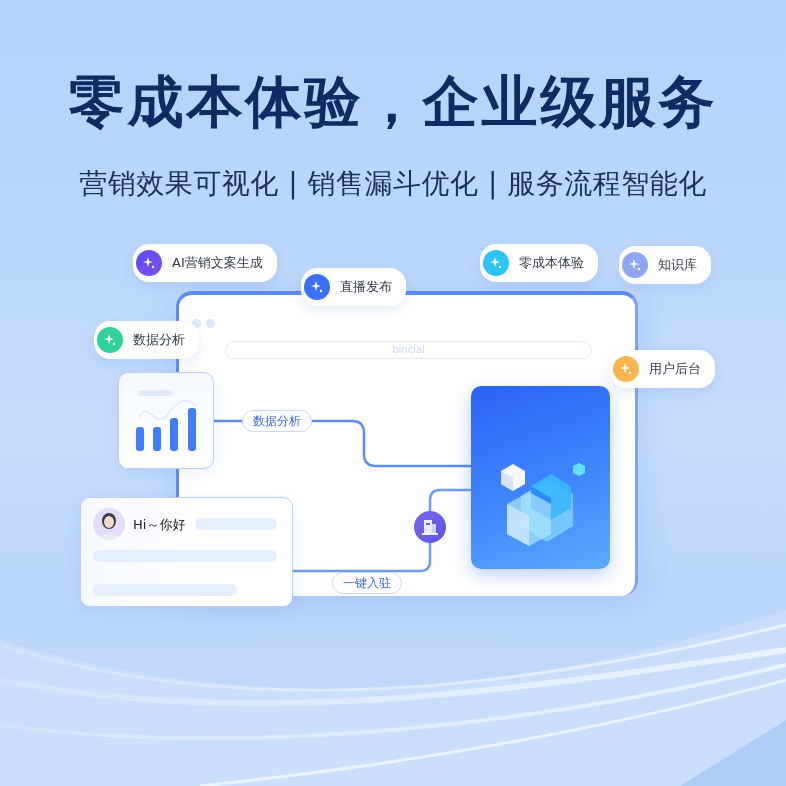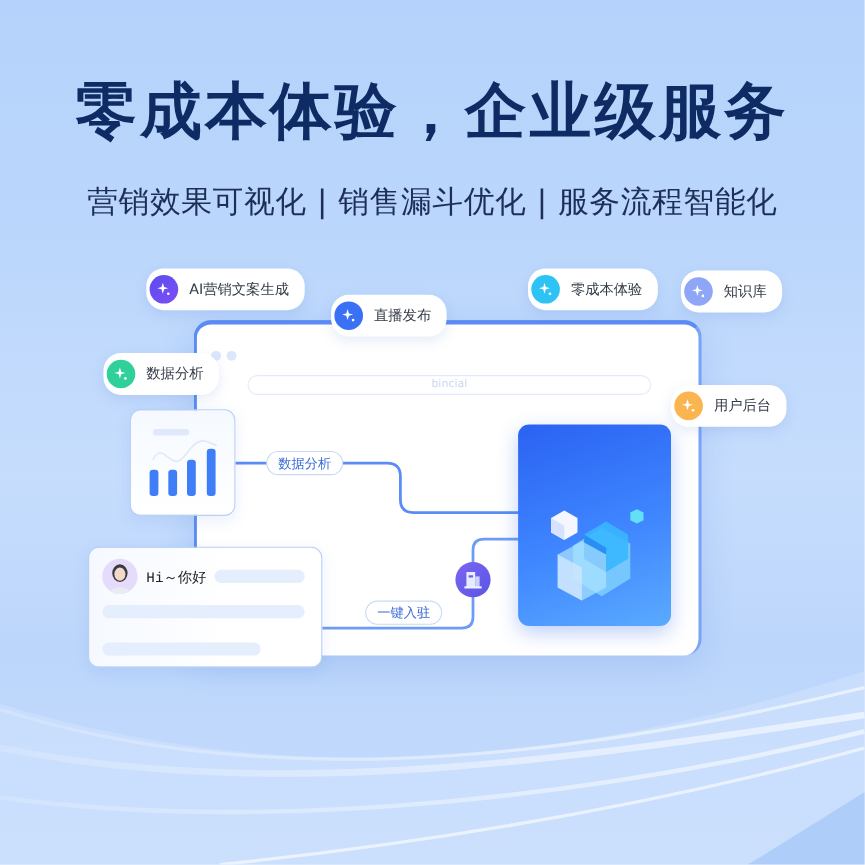--- a/index.html
+++ b/index.html
@@ -49,21 +49,20 @@
       position: absolute; left: 118px; top: 372px; width: 96px; height: 97px;
       background: linear-gradient(180deg, #f5f9ff 0%, #ffffff 100%);
       border: 1px solid #b9d0f5; border-radius: 10px;
       box-shadow: 0 4px 14px rgba(80,130,220,0.12);
     }
     .chat-card {
       position: absolute; left: 80px; top: 497px; width: 213px; height: 110px;
       background: linear-gradient(90deg, #f5f9ff 0%, #ffffff 60%);
       border: 1px solid #b9d0f5; border-radius: 10px;
       box-shadow: 0 4px 14px rgba(80,130,220,0.12);
-      font-family: Liberation Mono, monospace;
     }
     .chat-line { position: absolute; height: 12px; border-radius: 6px; background: #e5eefd; }
     .avatar {
       position: absolute; left: 12px; top: 10px; width: 32px; height: 32px; border-radius: 50%;
       background: #e4dcfa; overflow: hidden;
     }
     .hi-text { position: absolute; left: 52px; top: 18px; font-size: 13px; color: #222; }
 
     .user-card {
       position: absolute; left: 471px; top: 386px; width: 139px; height: 183px;
@@ -115,21 +114,21 @@
   <span class="win-dot" style="left:27px"></span>
   <div class="url-bar">bincial</div>
 </div>
 
 <svg class="connector" viewBox="0 0 786 786">
   <path d="M214 421 L352 421 Q364 421 364 433 L364 454 Q364 466 376 466 L472 466" stroke="#5b8cf5" stroke-width="2.5" fill="none"></path>
   <path d="M293 571 L420 571 Q430 571 430 561 L430 500 Q430 490 440 490 L472 490" stroke="#6d9cf7" stroke-width="2.5" fill="none"></path>
 </svg>
 
 <div class="tag" style="left:242px;top:410px">数据分析</div>
-<div class="tag" style="left:332px;top:546px">一键入驻</div>
+<div class="tag" style="left:332px;top:572px">一键入驻</div>
 
 <div class="bldg">
   <svg width="16" height="18" viewBox="0 0 16 18">
     <rect x="2" y="2" width="8" height="14" fill="#e6ecff"></rect>
     <rect x="10" y="6" width="4" height="10" fill="#c8d4ff"></rect>
     <rect x="0" y="15" width="16" height="2" fill="#eef2ff"></rect>
     <rect x="4" y="5" width="4" height="2" fill="#6a5cf0"></rect>
   </svg>
 </div>
 

